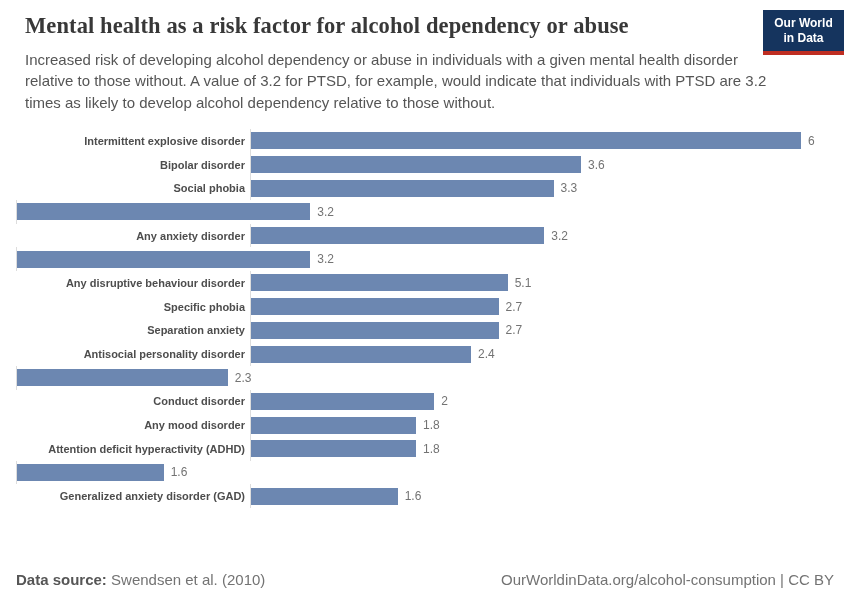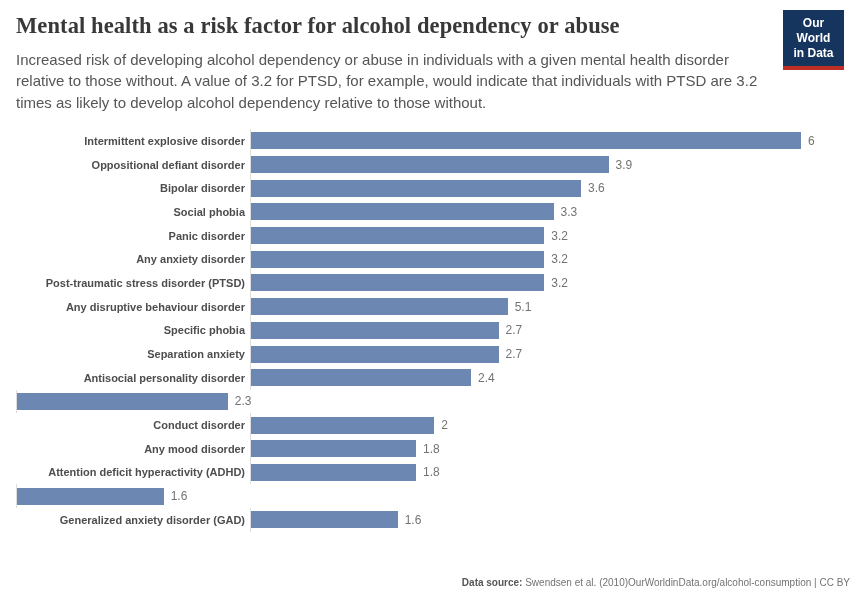--- a/index.html
+++ b/index.html
@@ -9,32 +9,32 @@
     --title-text:#383838;
     --subtitle-text:#555555;
     --label-text:#4d4d4d;
     --value-text:#737373;
     --axis-line:#dddddd;
   }
   *{box-sizing:border-box;margin:0;padding:0;}
   html,body{width:850px;height:600px;overflow:hidden;background:#ffffff;
     font-family:"Liberation Sans","DejaVu Sans",sans-serif;}
   .frame{position:relative;width:850px;height:600px;background:#fff;}
-  .header{padding:12px 16px 0 16px;}
+  .header{padding:12px 16px 0 16px;margin-left:9px;}
   .page-title{
     font-family:"Liberation Serif","DejaVu Serif",serif;
     font-size:22.5px;font-weight:700;color:var(--title-text);
     letter-spacing:0.1px;line-height:1.25;
   }
   .page-subtitle{
     margin-top:9px;max-width:756px;
     font-size:15px;line-height:1.42;color:var(--subtitle-text);
   }
   .logo{
-    position:absolute;top:10px;right:6px;width:61px;
+    position:absolute;top:10px;right:6px;width:81px;
     background:var(--logo-bg);border-bottom:4px solid var(--logo-accent);
     color:#ffffff;text-align:center;padding:6px 4px 5px 4px;
     font-size:12px;font-weight:700;line-height:1.25;cursor:pointer;
   }
   .chart{margin:16px 0 0 16px;}
   .row{display:flex;align-items:center;height:23.7px;}
   .row-label{
     width:234px;flex:0 0 234px;text-align:right;padding-right:5px;
     font-size:11px;font-weight:700;color:var(--label-text);
     white-space:nowrap;
@@ -42,23 +42,23 @@
   .bars{
     flex:1;display:flex;align-items:center;height:100%;
     border-left:1px solid var(--axis-line);
   }
   .bar{height:17px;background:var(--bar-color);}
   .value-label{
     margin-left:7px;font-size:12px;color:var(--value-text);
     white-space:nowrap;
   }
   .footer{
-    position:absolute;left:16px;right:0;bottom:12px;
-    display:flex;justify-content:flex-end;align-items:baseline;
-    font-size:10px;color:var(--value-text);
+    position:absolute;left:16px;right:16px;bottom:12px;
+    display:flex;justify-content:space-between;align-items:baseline;
+    font-size:15px;color:var(--value-text);
   }
   .src-label{font-weight:700;color:#565656;}
   .attribution{color:#737373;text-decoration:none;cursor:pointer;}
 </style>
 </head>
 <body>
 
 <div class="frame">
 
   <div class="logo">
@@ -74,56 +74,47 @@
   <div class="chart">
     <div>
         <div class="row">
           <div class="row-label">Intermittent explosive disorder</div>
           <div class="bars">
             <div class="bar" style="width: 550px;"></div>
             <span class="value-label">6</span>
           </div>
         </div>
         <div class="row">
-          <div class="row-label">Oppositional defiant disorder</div>
-          <div class="bars">
-            <div class="bar" style="width: 357.5px;"></div>
-            <span class="value-label">3.9</span>
-          </div>
-        </div>
-        <div class="row">
           <div class="row-label">Bipolar disorder</div>
           <div class="bars">
             <div class="bar" style="width: 330px;"></div>
             <span class="value-label">3.6</span>
           </div>
         </div>
         <div class="row">
           <div class="row-label">Social phobia</div>
           <div class="bars">
             <div class="bar" style="width: 302.5px;"></div>
             <span class="value-label">3.3</span>
           </div>
         </div>
         <div class="row">
-          <div class="row-label">Panic disorder</div>
           <div class="bars">
             <div class="bar" style="width: 293.333px;"></div>
             <span class="value-label">3.2</span>
           </div>
         </div>
         <div class="row">
           <div class="row-label">Any anxiety disorder</div>
           <div class="bars">
             <div class="bar" style="width: 293.333px;"></div>
             <span class="value-label">3.2</span>
           </div>
         </div>
         <div class="row">
-          <div class="row-label">Post-traumatic stress disorder (PTSD)</div>
           <div class="bars">
             <div class="bar" style="width: 293.333px;"></div>
             <span class="value-label">3.2</span>
           </div>
         </div>
         <div class="row">
           <div class="row-label">Any disruptive behaviour disorder</div>
           <div class="bars">
             <div class="bar" style="width: 256.667px;"></div>
             <span class="value-label">5.1</span>

